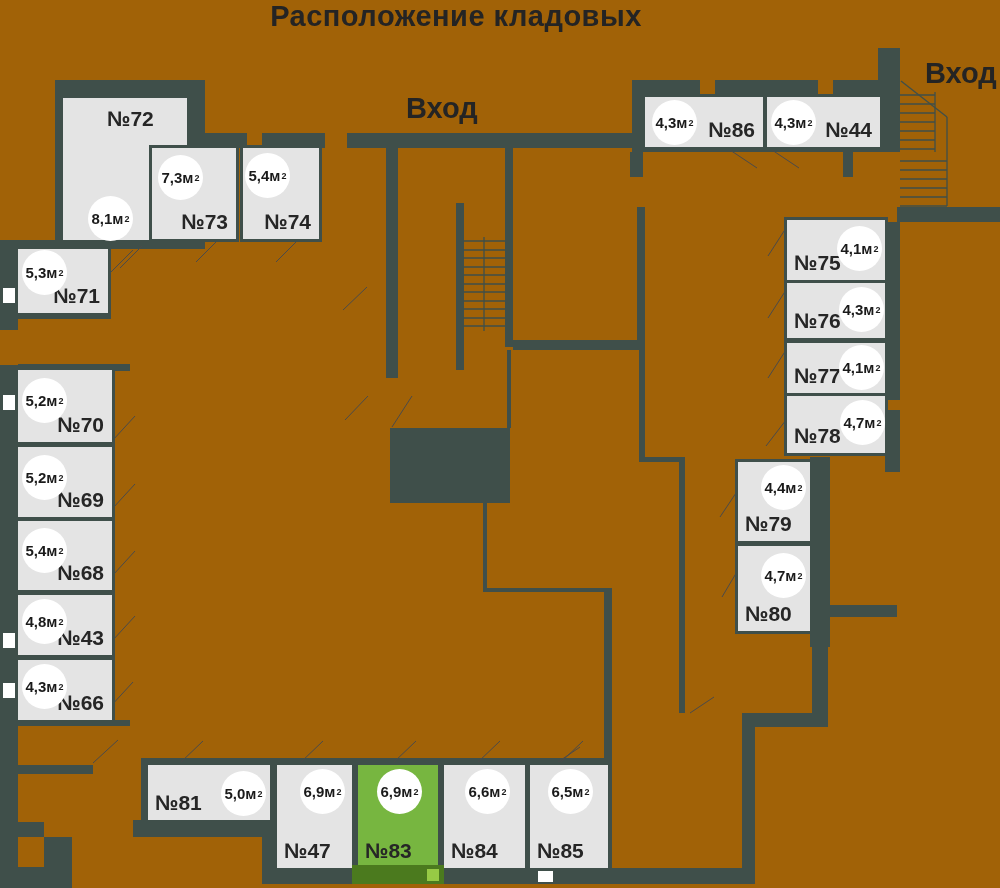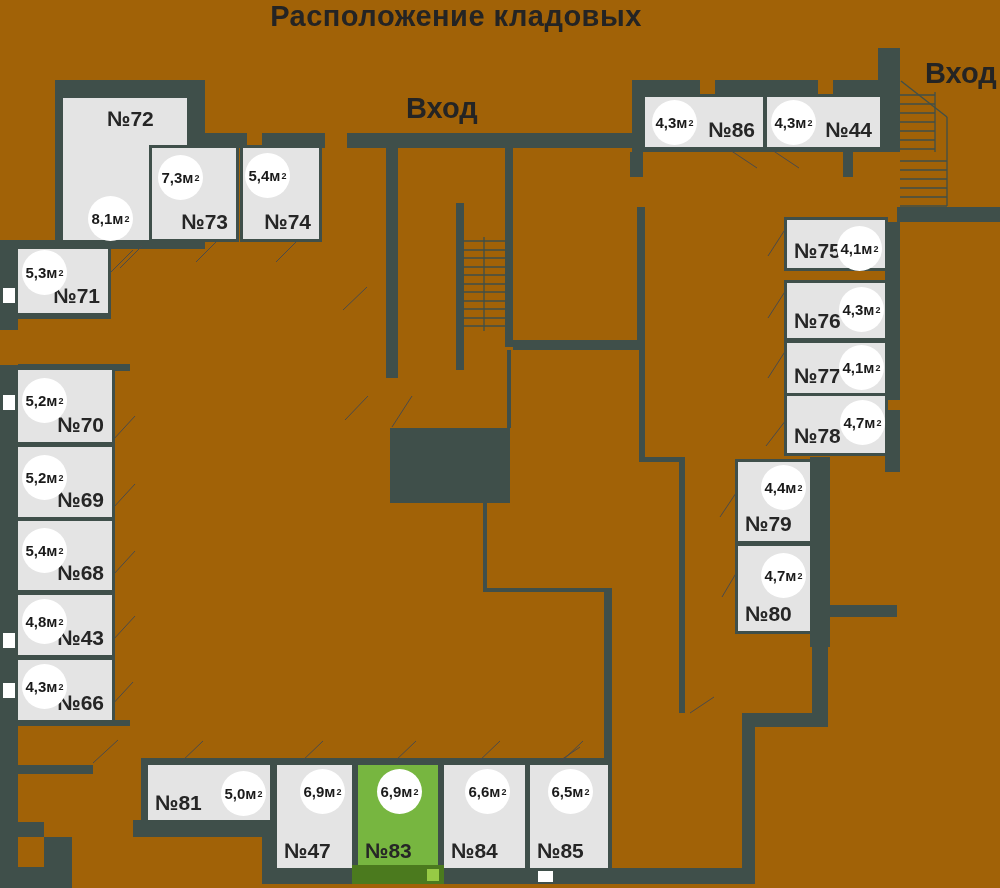--- a/index.html
+++ b/index.html
@@ -234,21 +234,21 @@
 
   <div class="room" style="left:642px;top:94px;width:124px;height:56px">
     <span class="num br">№86</span>
     <span class="badge" style="left:7px;top:3px">4,3м<sup>2</sup></span>
   </div>
   <div class="room" style="left:764px;top:94px;width:119px;height:56px">
     <span class="num br">№44</span>
     <span class="badge" style="left:4px;top:3px">4,3м<sup>2</sup></span>
   </div>
 
-  <div class="room" style="left:784px;top:217px;width:104px;height:54px">
+  <div class="room" style="left:784px;top:217px;width:104px;height:66px">
     <span class="num bl">№75</span>
     <span class="badge" style="left:50px;top:6px">4,1м<sup>2</sup></span>
   </div>
   <div class="room" style="left:784px;top:280px;width:104px;height:61px">
     <span class="num bl">№76</span>
     <span class="badge" style="left:52px;top:4px">4,3м<sup>2</sup></span>
   </div>
   <div class="room" style="left:784px;top:340px;width:104px;height:56px">
     <span class="num bl">№77</span>
     <span class="badge" style="left:52px;top:2px">4,1м<sup>2</sup></span>

